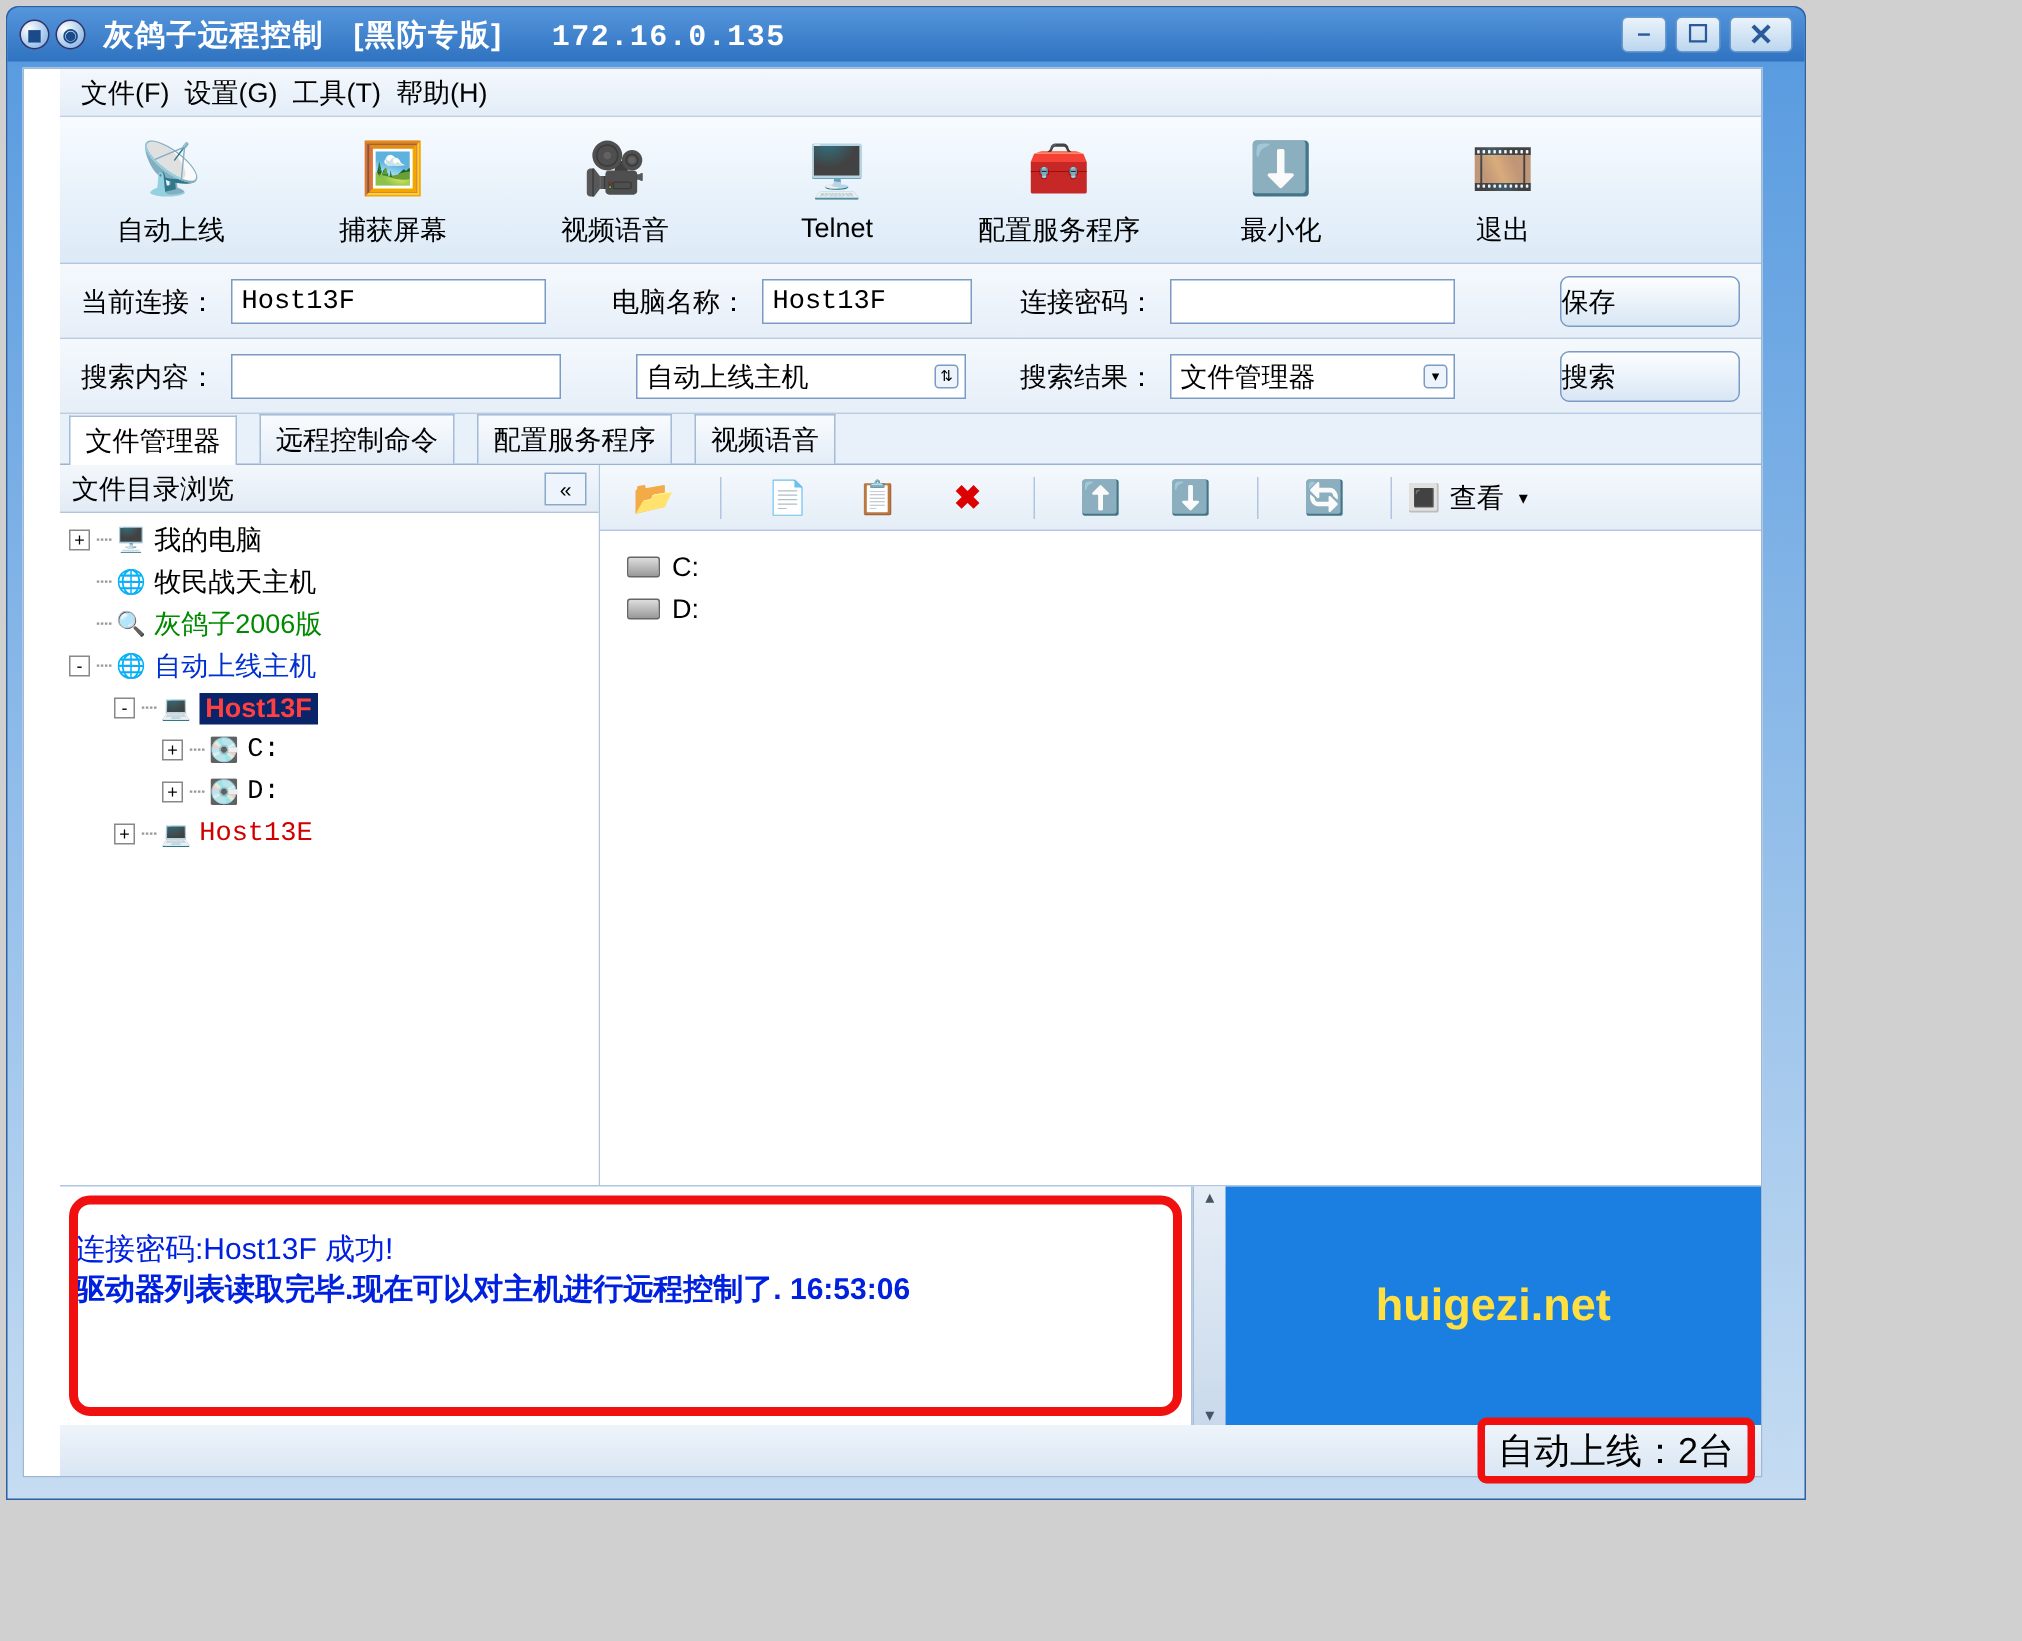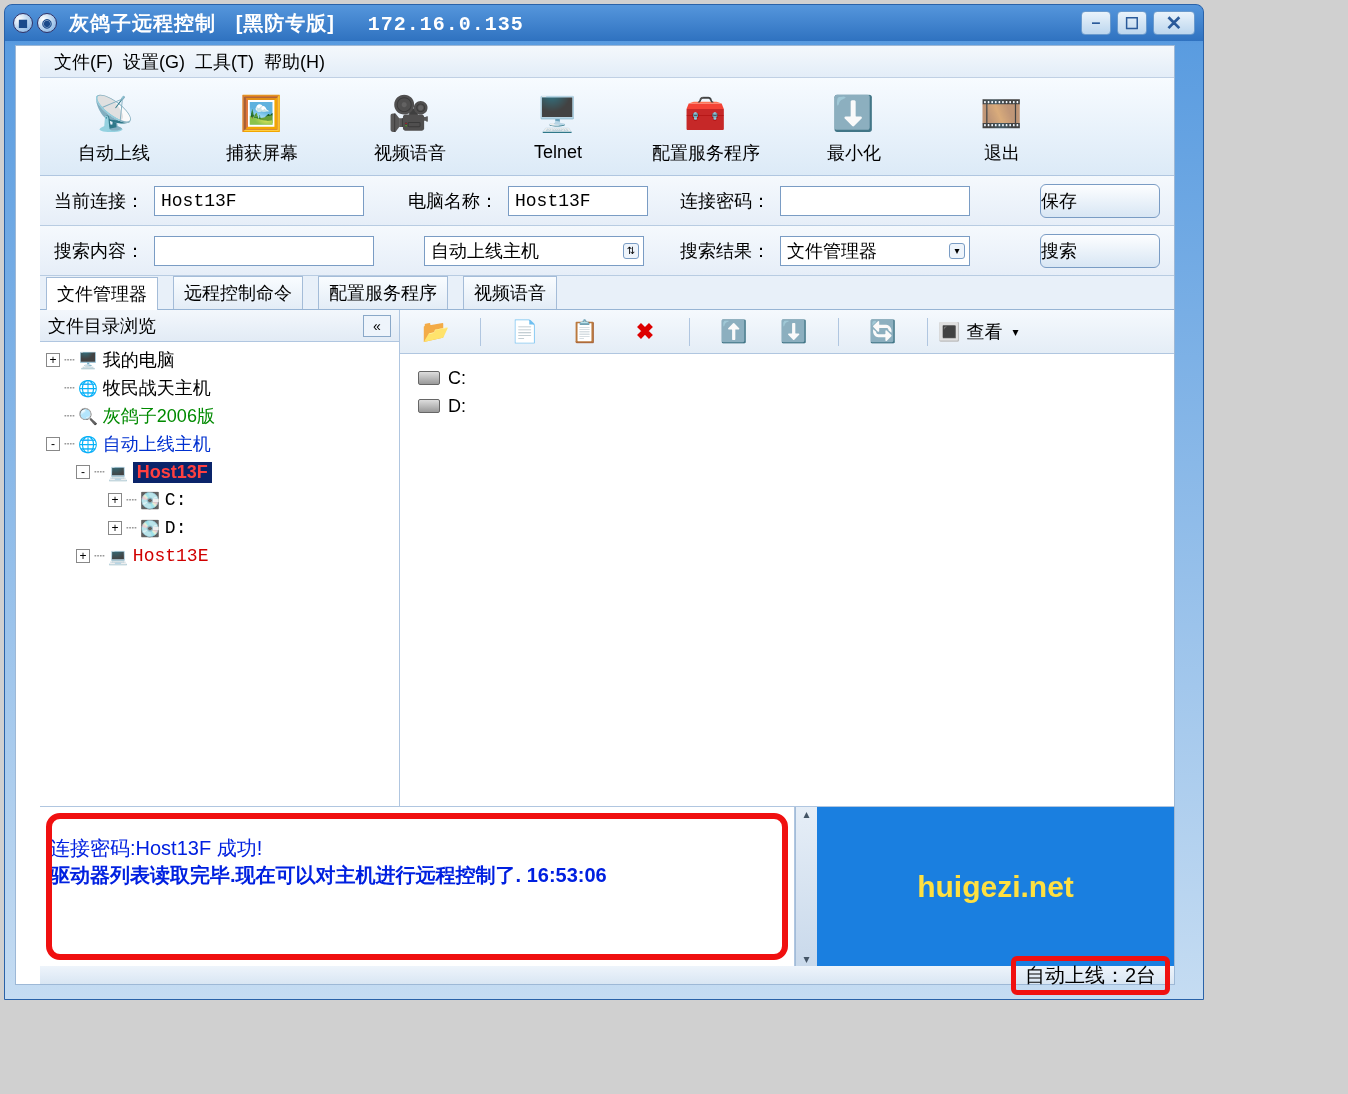--- a/index.html
+++ b/index.html
@@ -72,21 +72,21 @@
 .bottomrow { height: 160px; display:flex; border-top:1px solid #b0c6e0; }
 .logbox { flex:1; position:relative; padding: 28px 10px 10px 10px; font-size:20px; font-family: "SimSun","Courier New",monospace; }
 .redframe { position:absolute; inset:6px; border:6px solid #f01010; border-radius:14px; pointer-events:none; }
 .logbox .l1 { color:#0020e0; }
 .logbox .l2 { color:#0020e0; font-weight:bold; }
 .rightbottom { width:380px; display:flex; flex-direction:column; border-left:1px solid #b0c6e0; }
 .brandbar { flex:1; background:#1a7fe0; display:flex; align-items:center; justify-content:center; color:#ffe040; font-size:30px; font-weight:bold; }
 .brandwrap { display:flex; flex:1; }
 .brand-scroll { width:22px; background:linear-gradient(#e6eef7,#c9d9eb); border-left:1px solid #a3bcd8; display:flex; flex-direction:column; justify-content:space-between; align-items:center; font-size:12px; color:#456; }
 
-.statusbar { height:18px; background:linear-gradient(#eef4fb,#d9e6f3); display:flex; align-items:center; justify-content:flex-end; padding:0 10px; font-size:20px; }
+.statusbar { height:34px; background:linear-gradient(#eef4fb,#d9e6f3); display:flex; align-items:center; justify-content:flex-end; padding:0 10px; font-size:24px; }
 .statusframe { position:relative; padding:2px 8px; }
 .statusframe .redbox { position:absolute; inset:-4px -6px; border:5px solid #f01010; border-radius:6px; pointer-events:none; }
 </style>
 </head>
 <body>
 
 <div class="window">
 
   <div class="titlebar">
     <div class="sys-icons">

